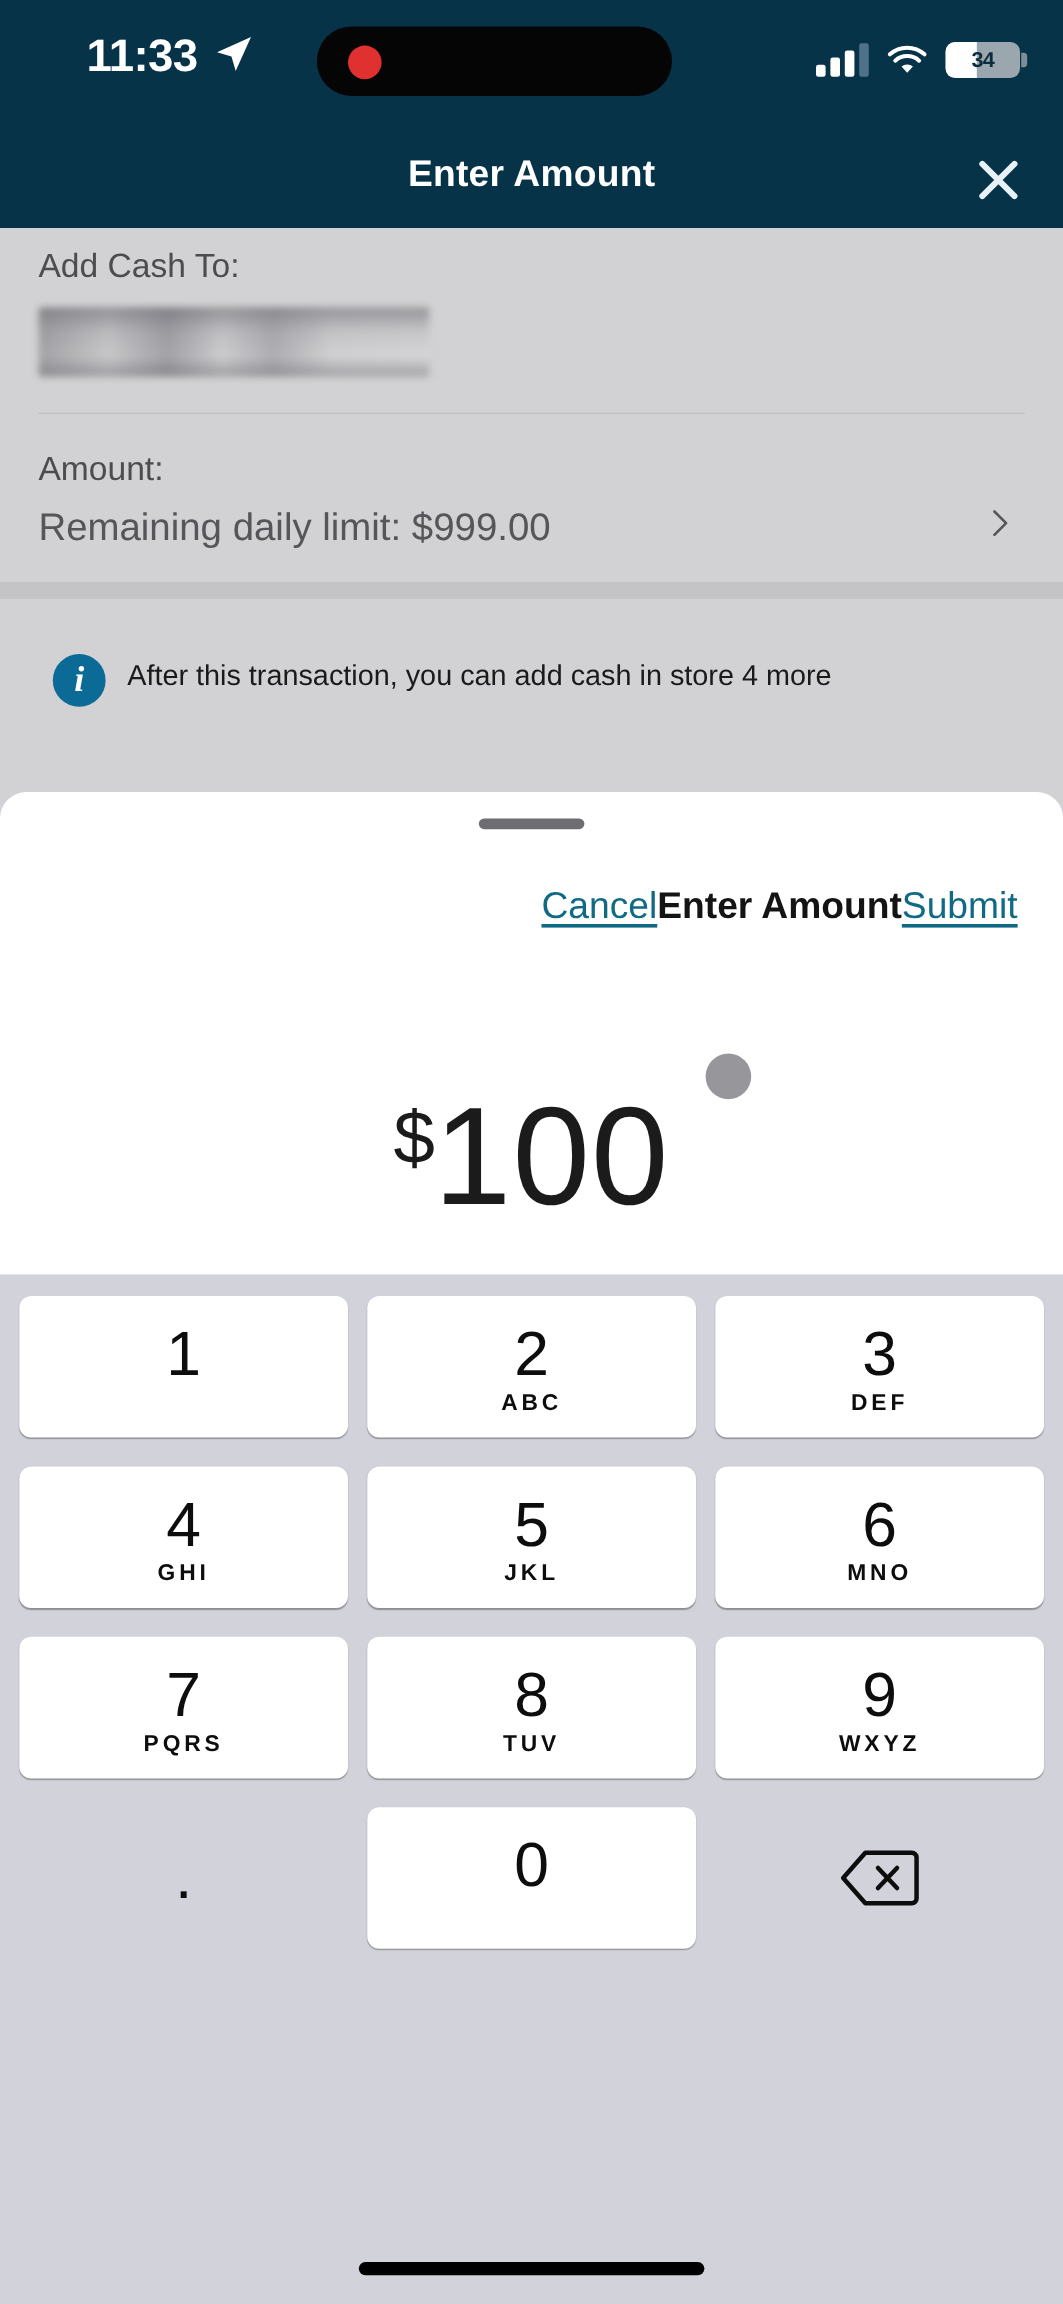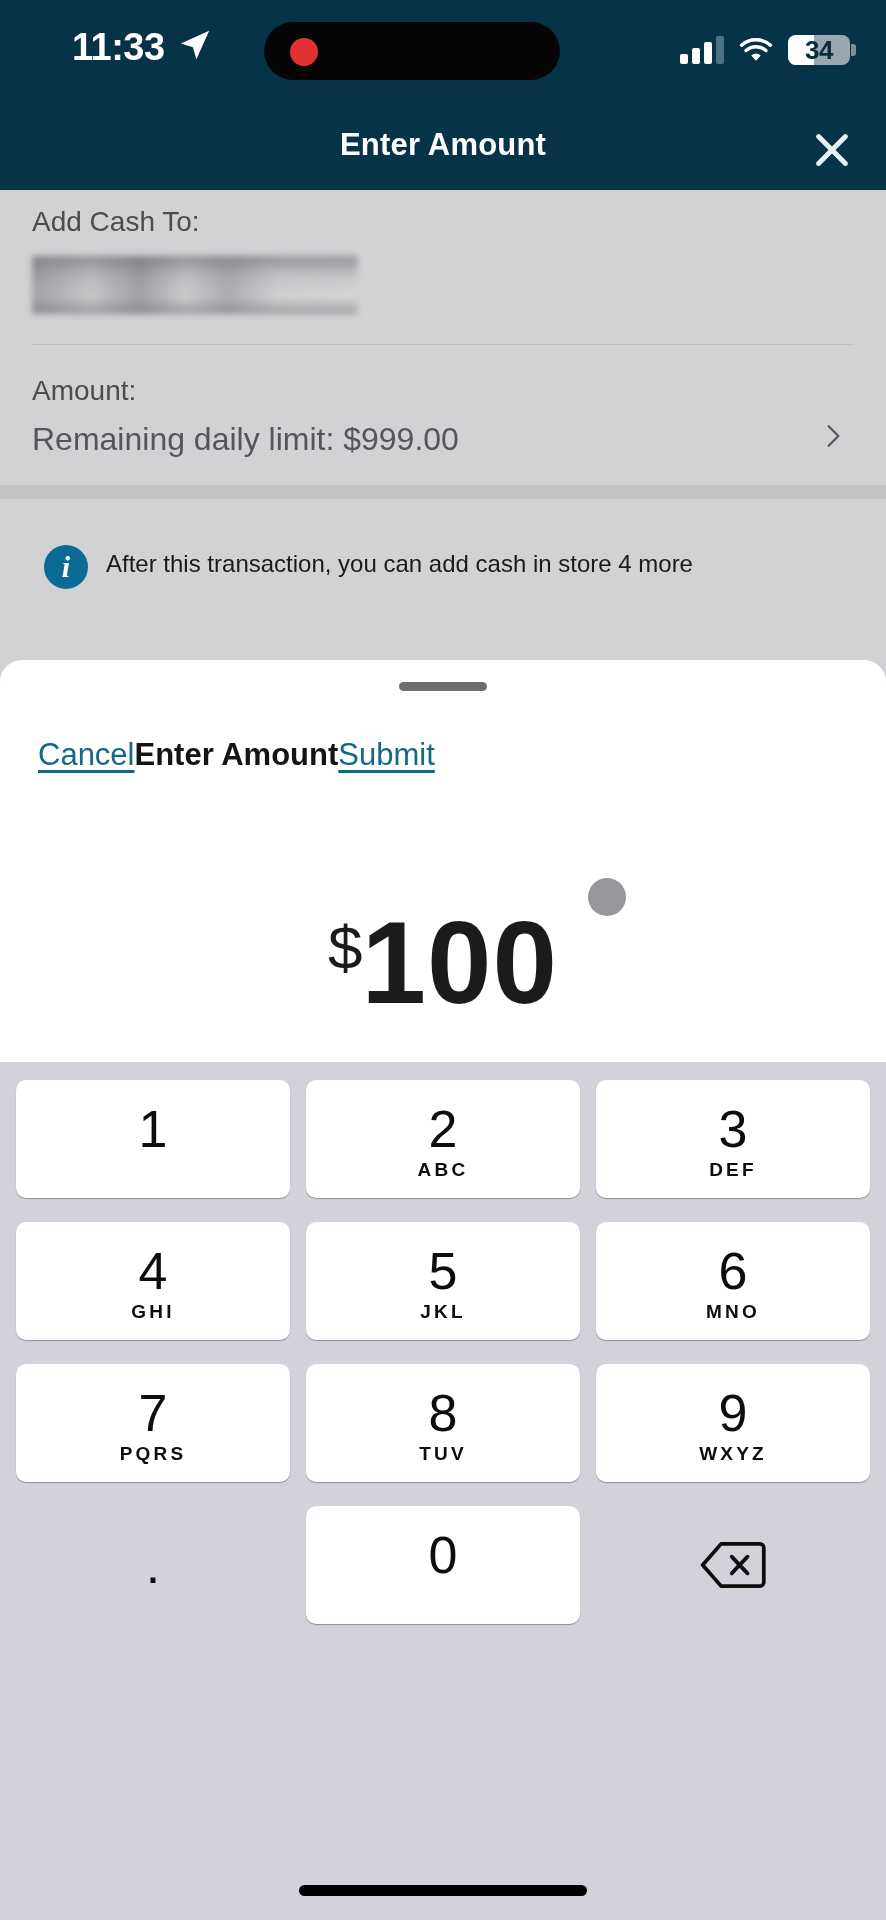--- a/index.html
+++ b/index.html
@@ -110,21 +110,21 @@
     border-radius: 8px 0 0 8px;
     background: #ffffff;
   }
   .battery-num {
     position: absolute;
     left: 0; top: 0;
     width: 100%; height: 100%;
     display: flex;
     align-items: center;
     justify-content: center;
-    font-size: 26px;
+    font-size: 18px;
     font-weight: bold;
     color: #0b2c3d;
     letter-spacing: -0.5px;
   }
   .battery-cap {
     position: absolute;
     right: -6px;
     top: 9px;
     width: 5px;
     height: 12px;
@@ -279,21 +279,21 @@
     background: #6d6d72;
     cursor: grab;
   }
   .sheet-header {
     position: absolute;
     top: 52px; left: 0;
     width: 886px;
     height: 86px;
     display: flex;
     align-items: center;
-    justify-content: flex-start;
+    justify-content: flex-end;
     padding: 0 38px;
   }
   .sheet-link {
     color: #106a86;
     font-size: 31px;
     text-decoration: underline;
     text-underline-offset: 5px;
     cursor: pointer;
     white-space: nowrap;
   }
@@ -314,21 +314,21 @@
     white-space: nowrap;
   }
   .amt-currency {
     font-size: 62px;
     font-weight: 300;
     vertical-align: 34px;
     letter-spacing: -1px;
   }
   .amt-number {
     font-size: 116px;
-    font-weight: 700;
+    font-weight: 400;
     letter-spacing: 1px;
   }
   .amount-hint {
     position: absolute;
     top: 442px; left: 0;
     width: 886px;
     text-align: center;
     color: #69696e;
     font-size: 29px;
   }

